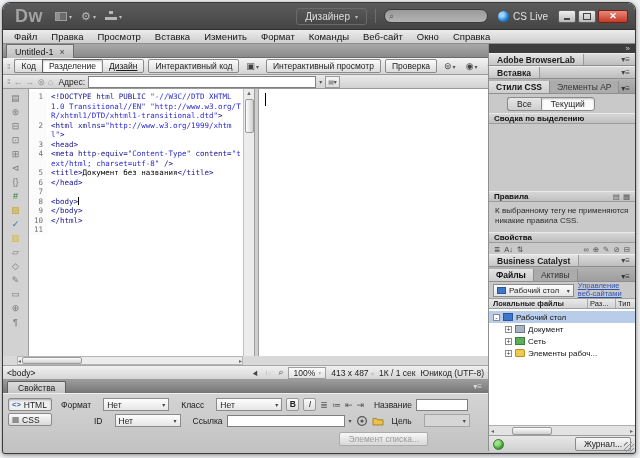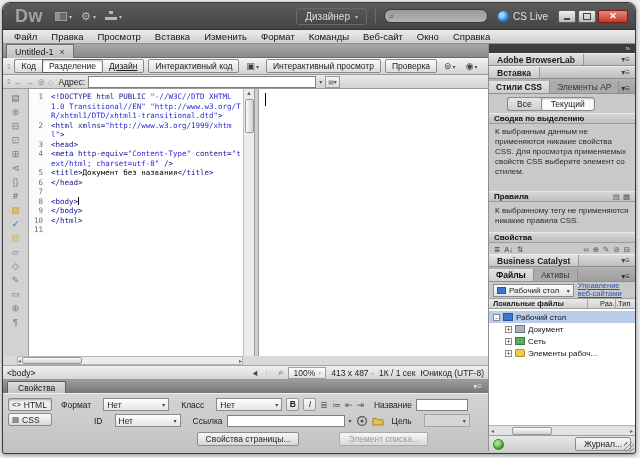--- a/index.html
+++ b/index.html
@@ -188,21 +188,21 @@
 
   .files-toolbar { height:17px; background:#c9c9c9; border-bottom:1px solid #9f9f9f; display:flex; align-items:center; padding:0 4px; gap:4px; }
   .site-select { width:82px; height:13px; display:flex; align-items:center; gap:3px;
     border:1px solid #8b8b8b; background:linear-gradient(#fdfdfd,#e4e4e4); font-size:8px; color:#222; padding:0 3px; }
   .site-select .tb-caret { margin-left:auto; color:#444; }
   .mini-desktop { width:9px; height:7px; background:#3e77c9; border:1px solid #2c55a0; }
   .manage-link { font-size:7.5px; color:#2a52b8; text-decoration:underline; line-height:8.5px; width:54px; }
   .files-colhdr { height:10px; background:linear-gradient(#e9e9e9,#d3d3d3); border-bottom:1px solid #9f9f9f;
     display:flex; font-size:7.5px; color:#222; align-items:center; }
   .files-colhdr .c-name { flex:1; padding-left:4px; font-weight:bold; }
-  .files-colhdr .c-size { width:28px; border-left:1px solid #aaa; padding-left:12px; }
+  .files-colhdr .c-size { width:28px; border-left:1px solid #aaa; padding-left:2px; }
   .files-colhdr .c-type { width:20px; border-left:1px solid #aaa; padding-left:2px; }
   .files-tree { background:#fff; height:116px; overflow:hidden; padding-top:2px; }
   .tree-row { display:flex; align-items:center; height:12px; gap:3px; font-size:8px; color:#111; padding-left:4px; }
   .tree-row.selected { background:#b9cdea; }
   .tree-row.child { padding-left:16px; }
   .expander { width:7px; height:7px; border:1px solid #8a8a8a; background:#fff; font-size:7px;
     line-height:5px; text-align:center; color:#333; flex:0 0 7px; }
   .ti { width:10px; height:8px; flex:0 0 10px; }
   .ti-desktop { background:#3e77c9; border:1px solid #2c55a0; }
   .ti-computer { background:#aab4c0; border:1px solid #6e7684; }
@@ -483,21 +483,20 @@
           <svg class="ico-svg" viewBox="0 0 12 12">
               <path d="M1 3.5 L4.5 3.5 L5.5 4.8 L11 4.8 L11 10 L1 10 Z" fill="#e8c24a" stroke="#9a7718" stroke-width="0.8"></path>
             </svg>
           <span class="plabel" style="margin-left:4px;">Цель</span>
           <span class="pselect disabled" style="width:46px;">
             <span></span>
               <span class="tb-caret">▾</span>
           </span>
         </div>
         <div class="prow r3" style="justify-content:flex-end; gap:10px; right:60px;">
-          <span class="pbutton">Свойства страницы...</span>
           <span class="pbutton disabled">Элемент списка...</span>
         </div>
       </div>
     </div>
   </div>
 
   <div class="dock">
     <div class="dock-strip">
       <span class="collapse">»</span>
     </div>
@@ -516,21 +515,20 @@
       <span class="dock-tab">Элементы AP</span>
       <span class="pb-menu">▾≡</span>
     </div>
 
     <div class="css-content">
       <div class="seg-toggle">
         <span class="tg">Все</span>
         <span class="tg pressed">Текущий</span>
       </div>
       <div class="sec-header hdr-summary">Сводка по выделению</div>
-      <div class="sec-text txt-summary">К выбранным данным не применяются никакие свойства CSS. Для просмотра применяемых свойств CSS выберите элемент со стилем.</div>
       <div class="sec-header hdr-rules">
         <span>Правила</span>
         <span class="hdr-icons">
           <span>▤</span>
           <span>▦</span>
         </span>
       </div>
       <div class="sec-text txt-rules">К выбранному тегу не применяются никакие правила CSS.</div>
       <div class="sec-header hdr-props">Свойства</div>
       <div class="css-actions">

